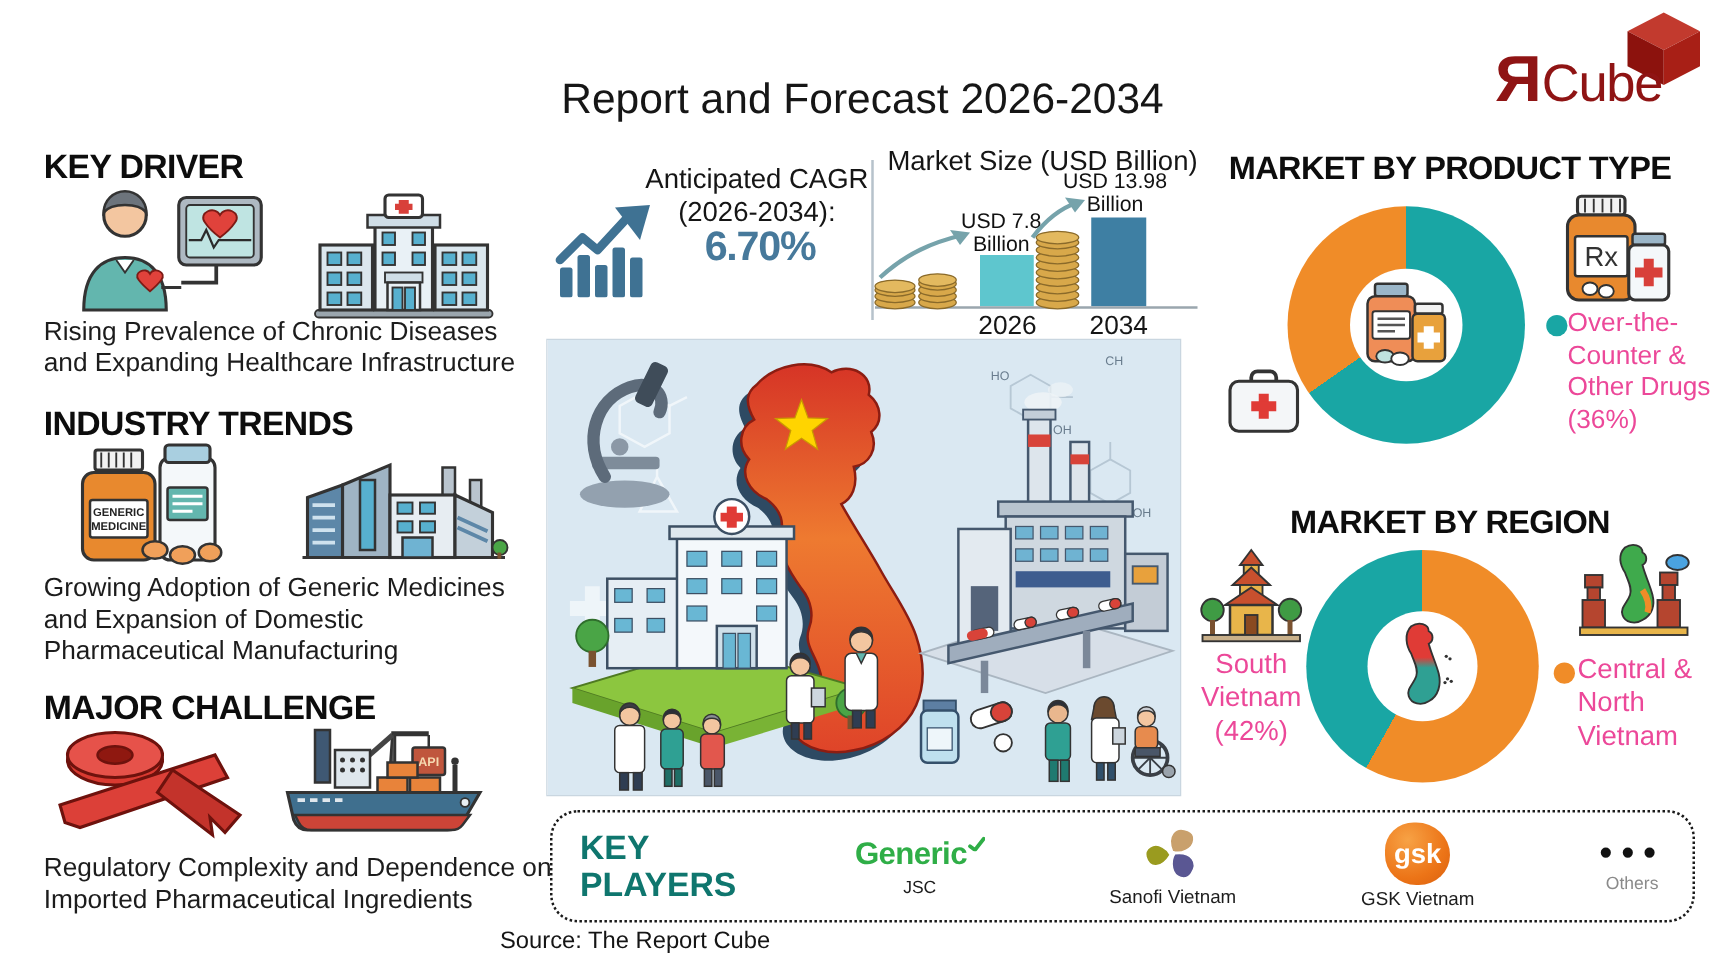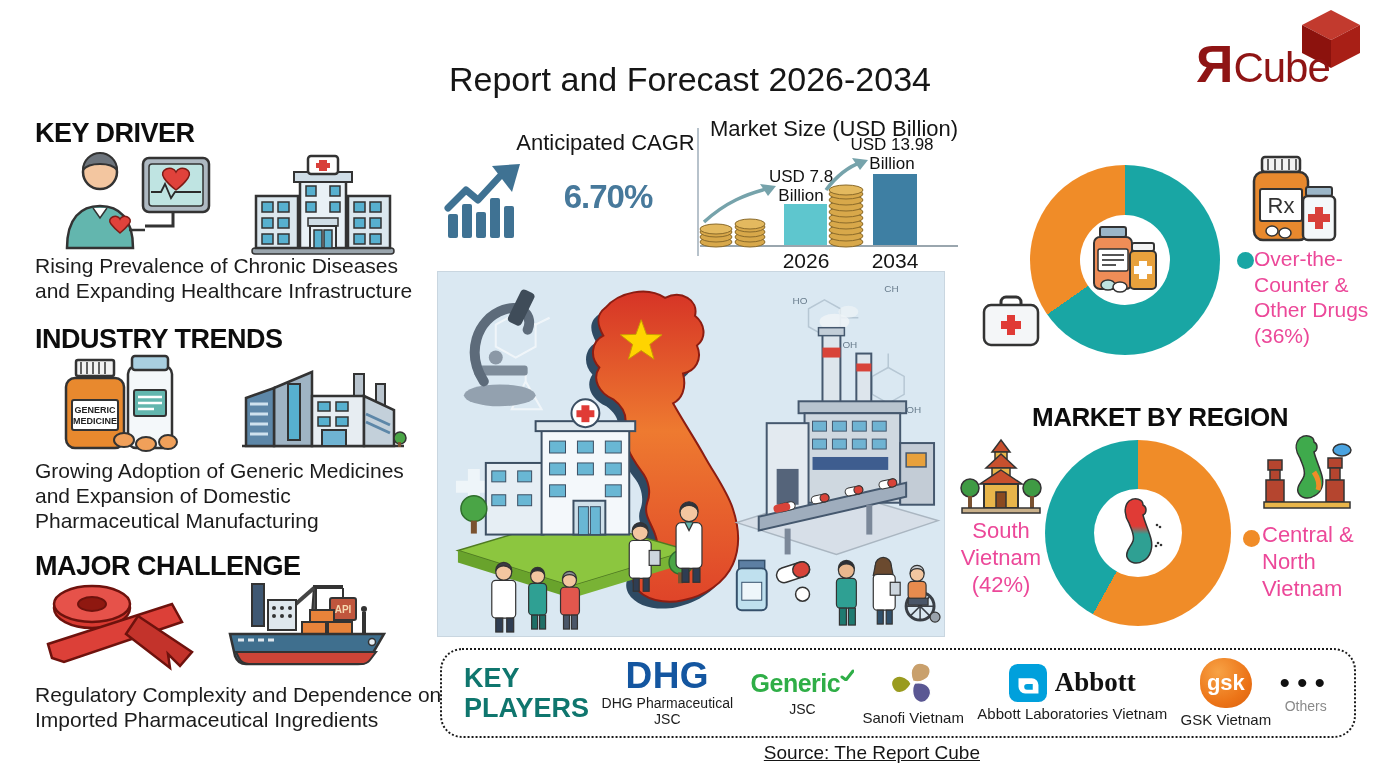--- a/index.html
+++ b/index.html
@@ -60,21 +60,21 @@
   .traphaco-name { font-size:25px; font-weight:bold; color:#2fae47; letter-spacing:-0.5px; }
   .abbott-row { display:flex; align-items:center; gap:8px; }
   .abbott-name { font-size:27px; font-weight:bold; color:#111; font-family:"Liberation Serif", serif; }
   .gsk-blob { width:52px; height:50px; border-radius:46% 54% 50% 50%;
               background:radial-gradient(circle at 35% 28%, #f7a245, #ec7417 62%, #d95f0e);
               display:flex; align-items:center; justify-content:center;
               color:#fff; font-size:22px; font-weight:bold; }
   .others-dots { font-size:30px; letter-spacing:7px; color:#111; line-height:0.8; }
   .caption-gray { color:#8a8a8a; }
 
-  .source { position:absolute; left:400px; top:742px; width:580px; text-align:right; font-size:19px; color:#151515;text-decoration:underline; }
+  .source { position:absolute; left:400px; top:742px; width:580px; text-align:left; font-size:19px; color:#151515; }
 </style>
 </head>
 <body>
 
 <div id="canvas">
 
   <div class="title2">Report and Forecast 2026-2034</div>
 
   <div class="logo">
     <svg class="logo-cube-svg" width="66" height="62" viewBox="0 0 66 62">
@@ -229,20 +229,21 @@
       <rect x="18" y="42" width="10" height="34" rx="2"></rect>
       <rect x="32" y="50" width="10" height="26" rx="2"></rect>
       <rect x="46" y="36" width="10" height="40" rx="2"></rect>
       <rect x="60" y="44" width="10" height="32" rx="2"></rect>
     </g>
     <polyline points="4,46 22,28 34,38 58,12" fill="none" stroke="#3f7293" stroke-width="7" stroke-linecap="round" stroke-linejoin="round"></polyline>
     <polygon points="48,4 76,2 68,30" fill="#3f7293"></polygon>
   </svg>
   <div class="cagr-label">
     <div>Anticipated CAGR</div>
+    <div>(2026-2034):</div>
   </div>
   <div class="cagr-value">6.70%</div>
   <div class="vdivider"></div>
 
   <div class="ms-title">Market Size (USD Billion)</div>
   <div class="ms-bar" style="left:784px; top:204px; width:43px; height:41px; background:#5ec6ce;"></div>
   <div class="ms-bar" style="left:873px; top:174px; width:44px; height:71px; background:#3e7fa3;"></div>
   <div class="ms-baseline"></div>
   <div class="ms-bar-label" style="left:756px; top:168px; width:90px;">USD 7.8 Billion</div>
   <div class="ms-bar-label" style="left:842px; top:136px; width:100px;">USD 13.98 Billion</div>
@@ -475,20 +476,21 @@
         <path d="M484,322 v28 M470,336 h28 M474,326 l20,20 M494,326 l-20,20" stroke="#3a3f46" stroke-width="1.5"></path>
         <circle cx="499" cy="347" r="5" fill="#9aa3ac"></circle>
         <circle cx="481" cy="304" r="7" fill="#f3c6a0"></circle>
           <path d="M474,302 a7,7 0 0 1 14,0 c-3,-5 -11,-5 -14,0 z" fill="#c9ccd1"></path>
         <rect x="472" y="311" width="18" height="18" rx="4" fill="#e78b4e"></rect>
           <rect x="472" y="328" width="20" height="7" fill="#4a5668"></rect>
       </g>
     </g>
   </svg>
 
+  <div class="rt-heading" style="left:980px; top:119px; width:360px;">MARKET BY PRODUCT TYPE</div>
 
   <div class="donut" style="left:1030px; top:165px; width:190px; height:190px;
        background:conic-gradient(#19a6a4 0deg 235deg, #f08c28 235deg 360deg);">
     <div class="donut-hole" style="left:50px; top:50px; width:90px; height:90px;">
       <svg width="66" height="70" viewBox="0 0 66 70">
         <rect x="8" y="2" width="26" height="10" rx="2" fill="#9bb6c8" stroke="#333" stroke-width="2"></rect>
         <rect x="2" y="12" width="38" height="52" rx="6" fill="#ef8d57" stroke="#333" stroke-width="2"></rect>
         <rect x="6" y="24" width="30" height="22" rx="2" fill="#fff" stroke="#333" stroke-width="1.5"></rect>
         <path d="M10,30 h22 M10,35 h22 M10,40 h14" stroke="#555" stroke-width="2"></path>
         <rect x="40" y="18" width="22" height="8" rx="2" fill="#f2f2f2" stroke="#333" stroke-width="2"></rect>
@@ -582,24 +584,20 @@
     </g>
     <rect x="2" y="70" width="86" height="6" fill="#e8b54a" stroke="#333" stroke-width="1.5"></rect>
   </svg>
 
   <div class="legend-dot" style="left:1243px; top:530px; background:#f08c28;"></div>
   <div class="legend-text" style="left:1262px; top:522px; width:104px; font-size:22px;">Central &amp; North Vietnam</div>
 
   <div class="players-bar">
     <div class="kp-heading">KEY PLAYERS</div>
 
-    <div class="player">
-      <div class="dhg-name">DHG</div>
-      <div class="player-caption" style="width:150px;">DHG Pharmaceutical JSC</div>
-    </div>
 
     <div class="player">
       <div style="display:flex; align-items:flex-start;">
         <span class="traphaco-name">Generic</span>
         <svg width="14" height="12" viewBox="0 0 14 12">
           <path d="M2,8 L6,11 L13,2" fill="none" stroke="#2fae47" stroke-width="3" stroke-linecap="round"></path>
         </svg>
       </div>
       <div class="player-caption">JSC</div>
     </div>
@@ -608,30 +606,20 @@
       <svg width="46" height="46" viewBox="0 0 52 52">
         <g stroke="#fff" stroke-width="1.5">
           <path d="M26,24 C20,10 28,0 40,5 C48,8 47,19 38,23 C34,25 29,25 26,24 Z" fill="#c9a06c"></path>
           <path d="M28,26 C43,24 50,34 43,44 C38,51 28,48 26,39 C25,34 26,29 28,26 Z" fill="#5a5793"></path>
           <path d="M24,27 C16,40 5,40 2,29 C0,21 9,15 17,20 C21,22 23,25 24,27 Z" fill="#9a9b1f"></path>
         </g>
       </svg>
       <div class="player-caption" style="font-size:15px;">Sanofi Vietnam</div>
     </div>
 
-    <div class="player">
-      <div class="abbott-row">
-        <svg width="38" height="38" viewBox="0 0 40 40">
-          <rect width="40" height="40" rx="9" fill="#00a0dc"></rect>
-          <path d="M10,15 h14 a7,7 0 0 1 7,7 v9 h-14 a7,7 0 0 1 -7,-7 z M16,24 a3,3 0 0 0 3,3 h6 v-6 h-6 a3,3 0 0 0 -3,3 z" fill="#fff" fill-rule="evenodd"></path>
-        </svg>
-        <span class="abbott-name">Abbott</span>
-      </div>
-      <div class="player-caption" style="font-size:15px; width:200px;">Abbott Laboratories Vietnam</div>
-    </div>
 
     <div class="player">
       <div class="gsk-blob">gsk</div>
       <div class="player-caption" style="font-size:15px;">GSK Vietnam</div>
     </div>
 
     <div class="player">
       <div class="others-dots">•••</div>
       <div class="player-caption caption-gray">Others</div>
     </div>

